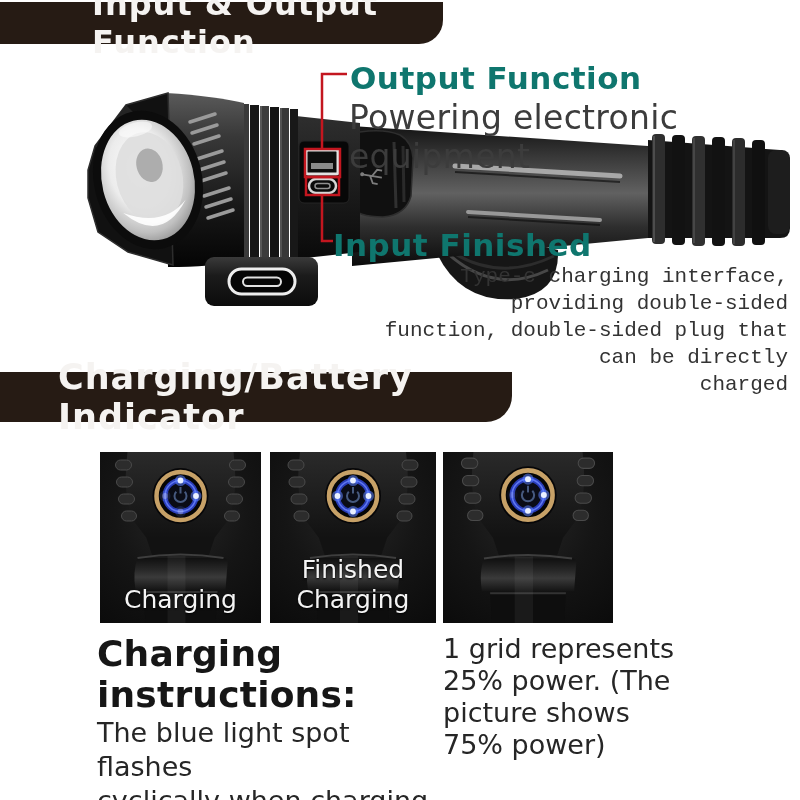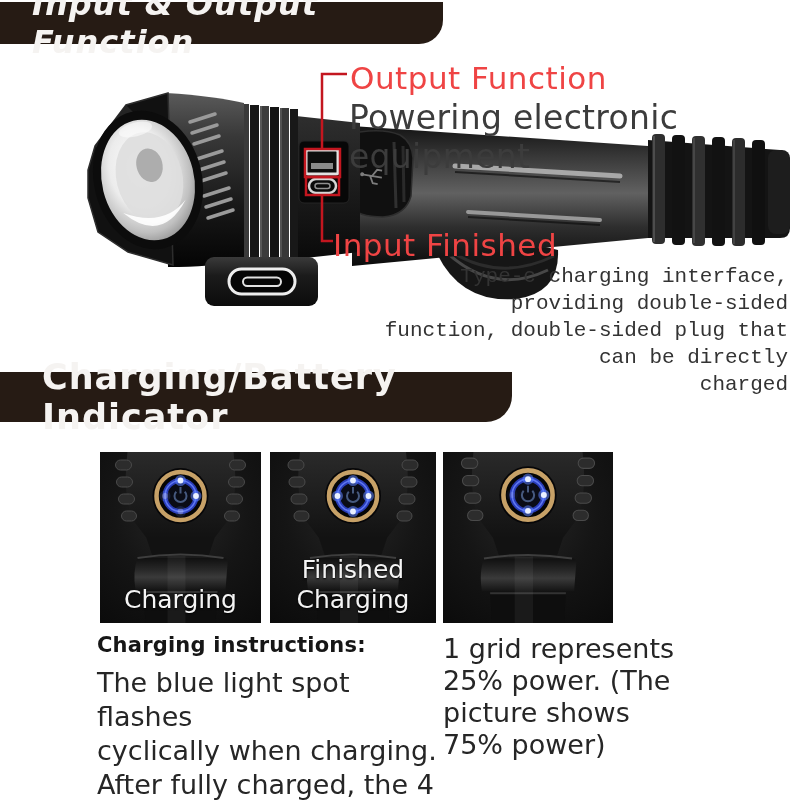--- a/index.html
+++ b/index.html
@@ -4,26 +4,26 @@
 <style>
   html,body{margin:0;padding:0;background:#ffffff;}
   .page{position:relative;width:800px;height:800px;background:#ffffff;overflow:hidden;
         font-family:"DejaVu Sans","Liberation Sans",sans-serif;color:#1e1e1e;}
   .abs{position:absolute;}
 
   
   .banner{position:absolute;left:0;background:#261b14;color:#f5f3f1;font-weight:bold;
           display:flex;align-items:center;}
   .banner1{top:2px;width:443px;height:42px;border-radius:0 0 24px 0;
-           font-size:32px;padding-left:32px;letter-spacing:1px;box-sizing:border-box;font-style:italic;}
+           font-size:32px;padding-left:92px;letter-spacing:1px;box-sizing:border-box;}
   .banner2{top:372px;width:512px;height:50px;border-radius:0 0 26px 0;
-           font-size:35px;padding-left:42px;letter-spacing:1px;box-sizing:border-box;}
+           font-size:35px;padding-left:58px;letter-spacing:1px;box-sizing:border-box;}
 
   
-  .callout-title{position:absolute;font-weight:normal;font-size:31px;color:#ef4444;letter-spacing:.5px;}
+  .callout-title{position:absolute;font-weight:bold;font-size:31px;color:#0f766e;letter-spacing:.5px;}
   .output-title{left:350px;top:60px;}
   .output-sub{position:absolute;left:349px;top:98px;font-size:33px;color:#3c3c3c;letter-spacing:.3px;}
   .input-title{left:333px;top:227px;}
   .input-desc{position:absolute;left:346px;top:263px;width:442px;text-align:right;
               font-family:Liberation Mono, monospace;font-size:21px;line-height:27px;
               color:#333333;white-space:pre-line;}
 
   
   .typec-photo{position:absolute;left:205px;top:257px;width:113px;height:49px;border-radius:9px;
                background:linear-gradient(180deg,#3a3a3a 0%,#1b1b1b 38%,#0c0c0c 100%);}
@@ -34,21 +34,21 @@
   .photo-label{position:absolute;left:0;right:0;bottom:8px;text-align:center;color:#f4f4f4;
                font-size:25px;line-height:30px;white-space:pre-line;text-shadow:0 1px 2px #000;}
   .photo1{left:100px;width:161px;}
   .photo2{left:270px;width:166px;}
   .photo3{left:443px;width:170px;}
 
   
   .col{position:absolute;top:633px;}
   .col-left{left:97px;width:345px;}
   .col-right{left:443px;width:285px;}
-  .col h3{margin:0 0 9px 0;font-size:21px;color:#161616;letter-spacing:.2px;}
+  .col h3{margin:0 0 1px 0;font-size:36px;color:#161616;letter-spacing:.2px;}
   .col .body{font-size:27px;line-height:34px;color:#262626;white-space:pre-line;}
   .col-right .body{line-height:32px;}
 
   svg{overflow:visible;}
 </style>
 </head>
 <body>
 
 <svg width="0" height="0" style="position:absolute" aria-hidden="true">
   <defs>

